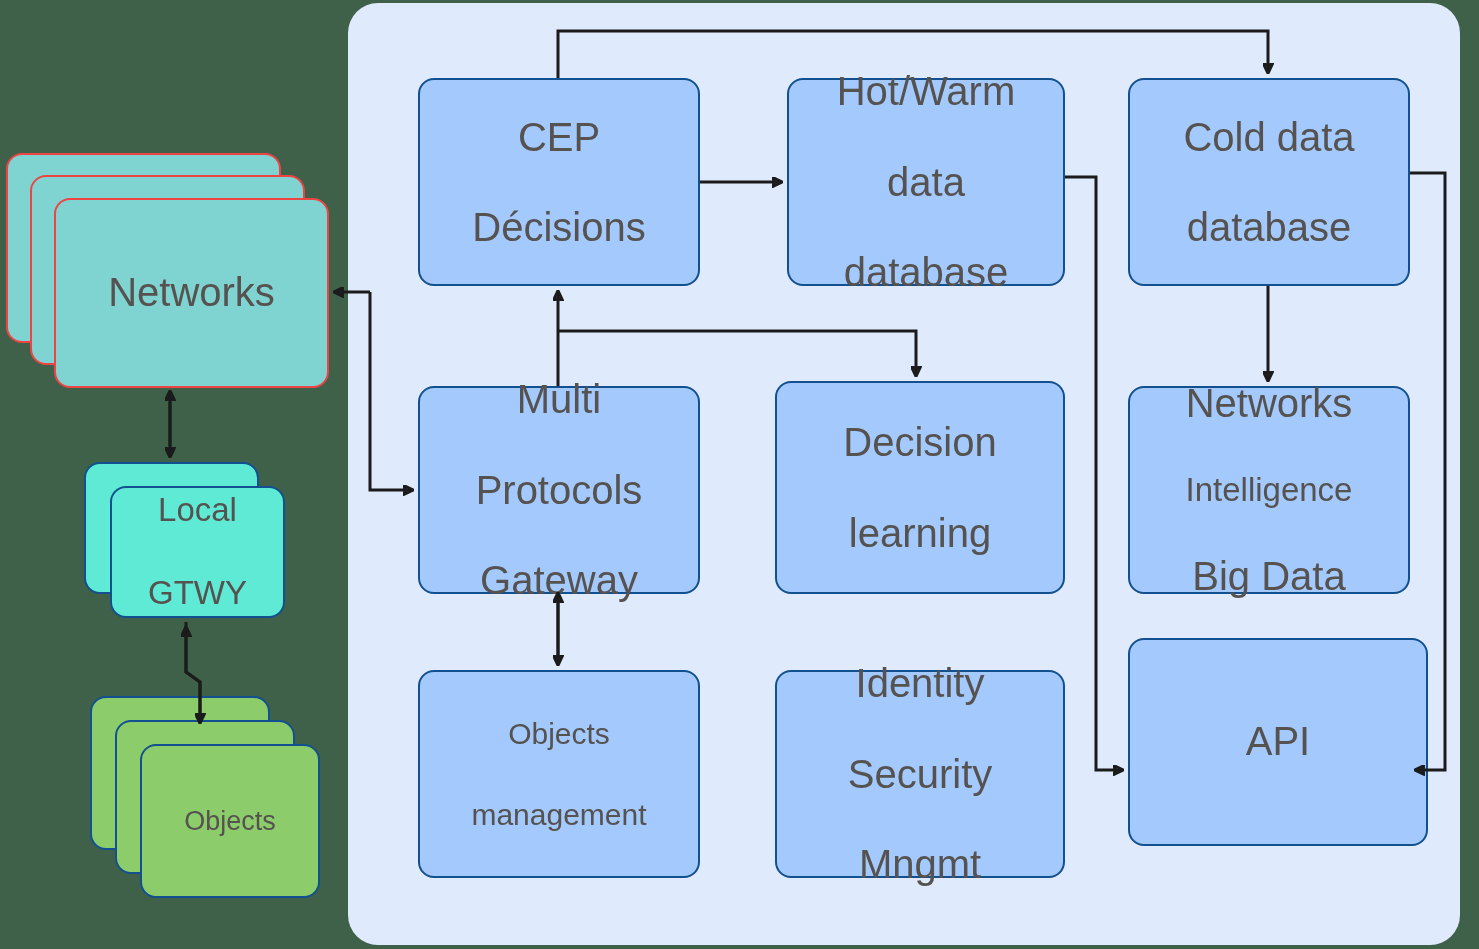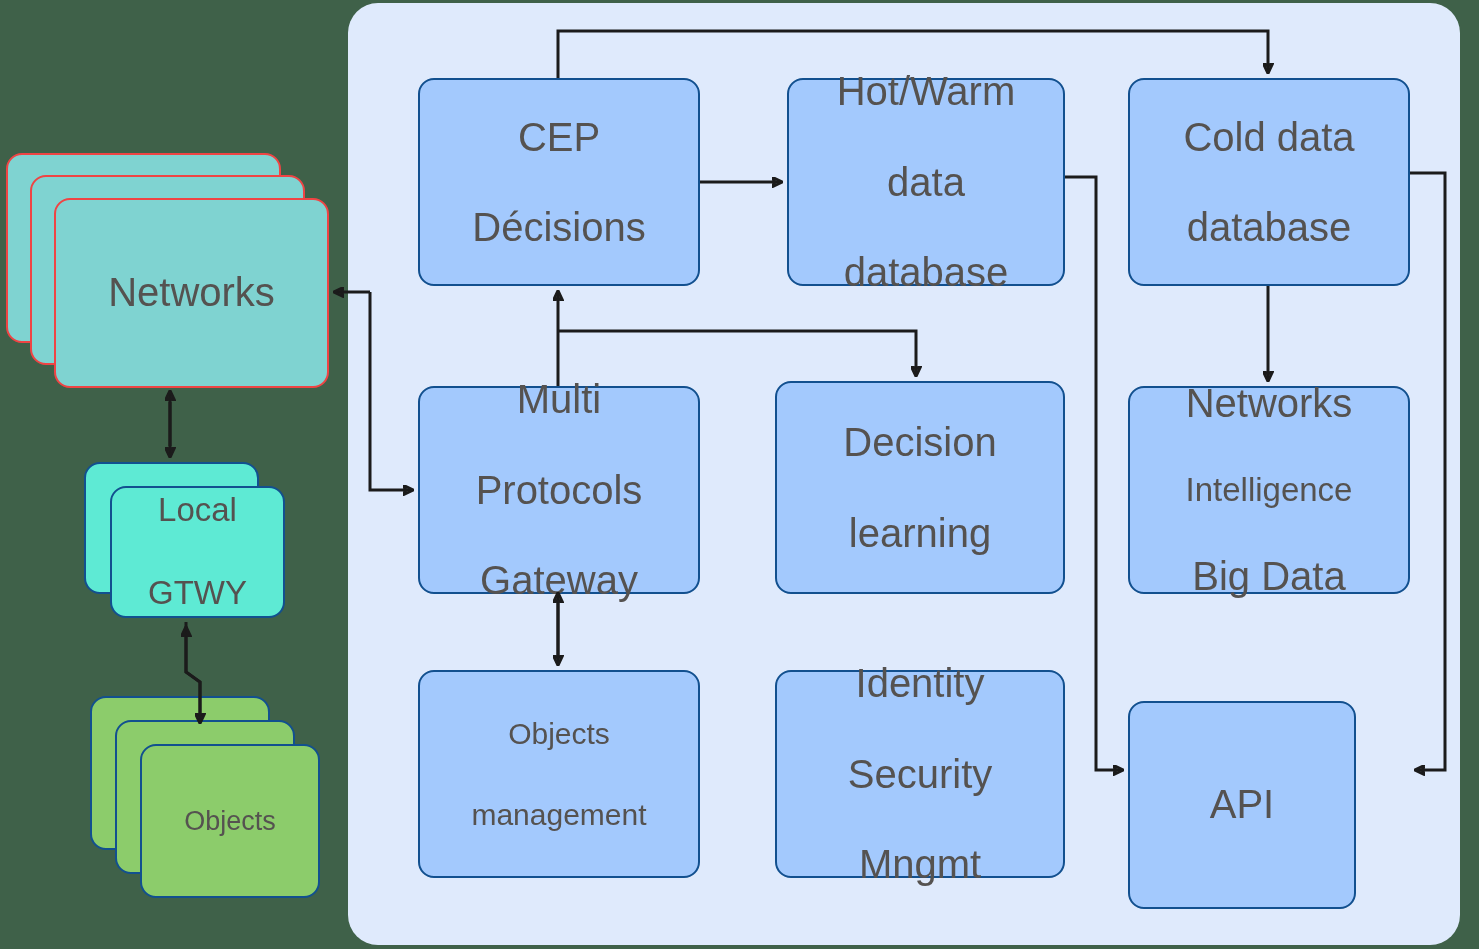--- a/index.html
+++ b/index.html
@@ -154,21 +154,21 @@
     <span style="font-size:30px; line-height:1.1;">Objects</span>
     <span style="font-size:30px; line-height:1.1;">management</span>
   </div>
 
   <div class="node blue stacked-label" style="left:775px; top:670px; width:290px; height:208px;">
     <span class="ln-lg">Identity</span>
     <span class="ln-lg">Security</span>
     <span class="ln-lg">Mngmt</span>
   </div>
 
-  <div class="node blue f-xl" style="left:1128px; top:701px; width:228px; height:208px;">
+  <div class="node blue f-xl" style="left:1128px; top:638px; width:300px; height:208px;">
     <span>API</span>
   </div>
 
   <svg id="wires" viewBox="0 0 1479 949">
     <defs>
       <marker id="ah" markerWidth="11" markerHeight="11" refX="9.2" refY="5.5" orient="auto" markerUnits="userSpaceOnUse">
         <path d="M0,0.6 L10.5,5.5 L0,10.4 L3,5.5 Z" fill="#1b1b1b" stroke="none"></path>
       </marker>
     </defs>
 

